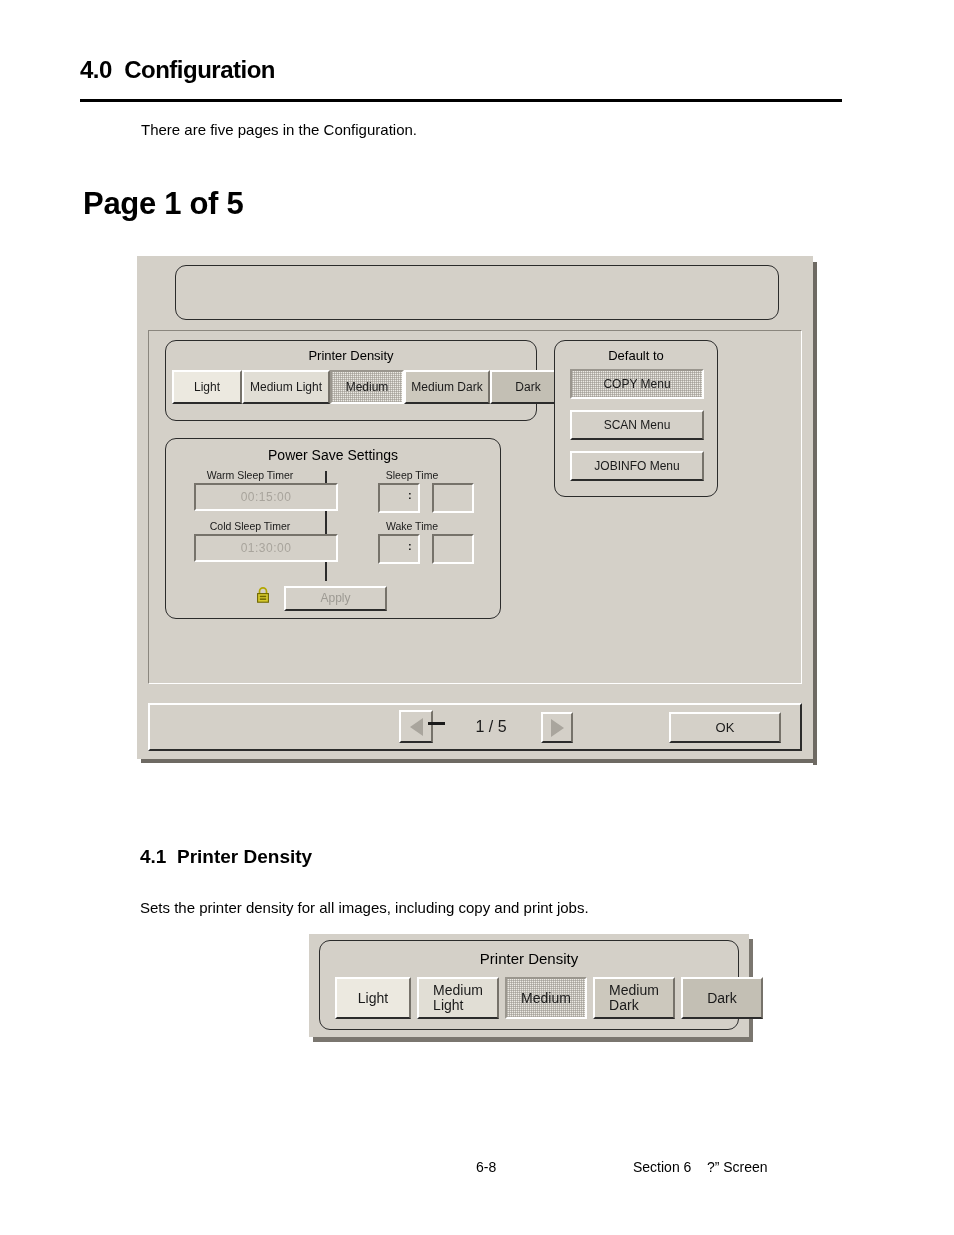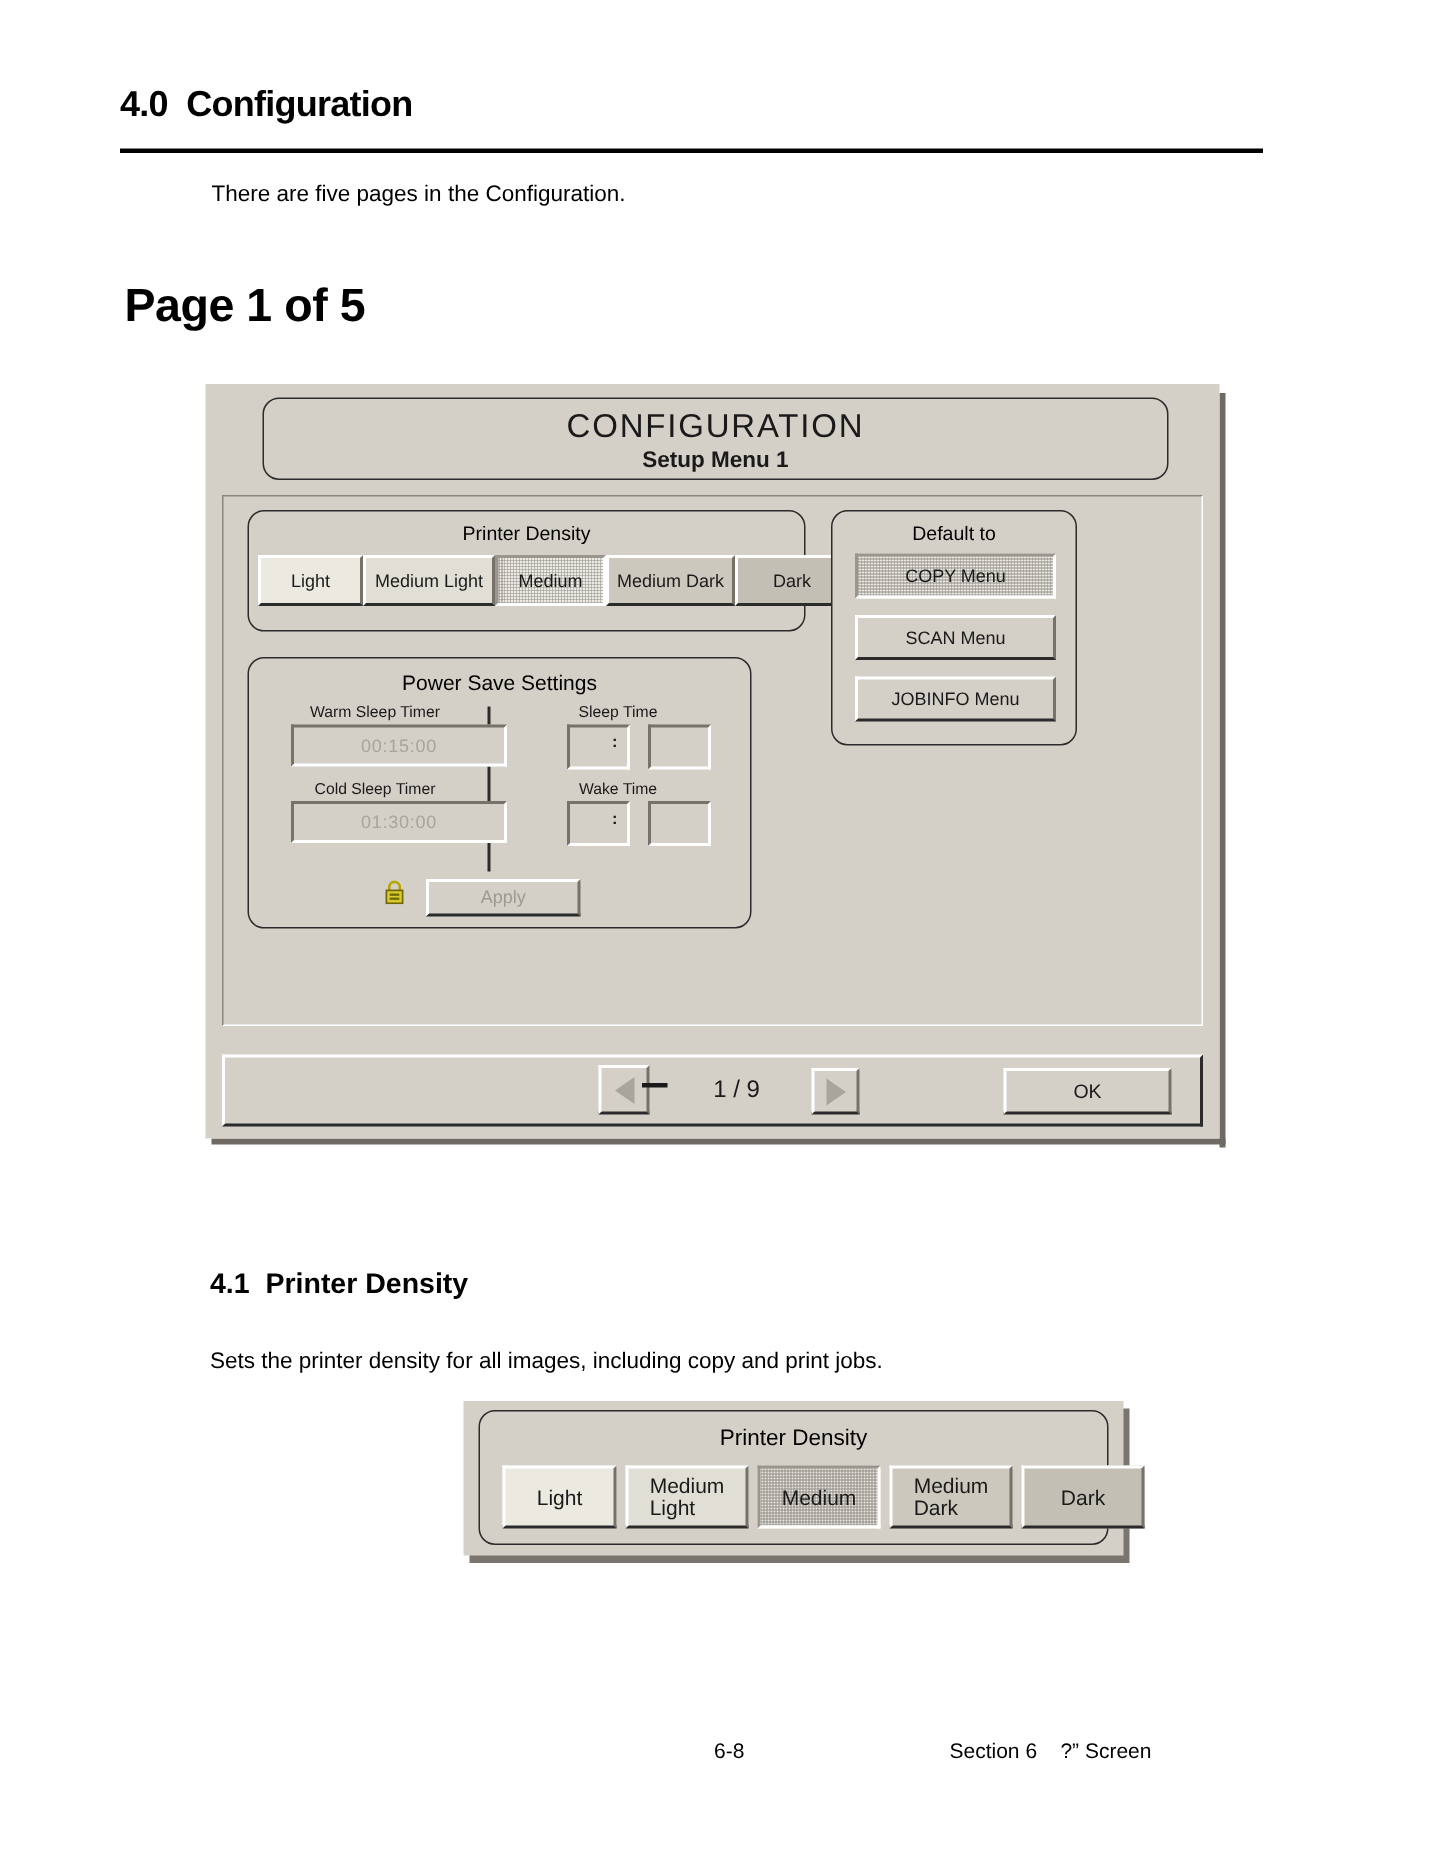--- a/index.html
+++ b/index.html
@@ -396,22 +396,20 @@
 <div class="doc-h1">4.0  Configuration</div>
 <div class="doc-h1-rule"></div>
 <div class="doc-intro">There are five pages in the Configuration.</div>
 <div class="doc-h2">Page 1 of 5</div>
 
 <div class="device-shadow"></div>
 <div class="device-shadow-b"></div>
 <div class="device"></div>
 
 <div class="gbox hdr">
-  <div class="hdr-main">CONFIGURATION</div>
-  <div class="hdr-sub">Setup Menu 1</div>
 </div>
 
 <div class="body-panel"></div>
 
 <div class="gbox pd-group">
   <div class="gbox-title">Printer Density</div>
   <div class="btn pd-b pd1" style="background-color:#ece9e0">Light</div>
   <div class="btn pd-b pd2" style="background-color:#e1ded5">Medium Light</div>
   <div class="btn pd-b pd3 sel">Medium</div>
   <div class="btn pd-b pd4" style="background-color:#ccc8bd">Medium Dark</div>
@@ -454,21 +452,21 @@
     </svg>
   </div>
   <div class="btn apply-btn disabled">Apply</div>
 </div>
 
 <div class="navbar"></div>
 <div class="btn nav-prev">
   <span class="tri tri-l"></span>
 </div>
 <div class="nav-cursor"></div>
-<div class="nav-counter">1 / 9</div>
+<div class="nav-counter">1 / 5</div>
 <div class="btn nav-next">
   <span class="tri tri-r"></span>
 </div>
 <div class="btn nav-ok">OK</div>
 
 <div class="doc-h3">4.1  Printer Density</div>
 <div class="doc-body">Sets the printer density for all images, including copy and print jobs.</div>
 
 <div class="fig2-shadow"></div>
 <div class="fig2"></div>

